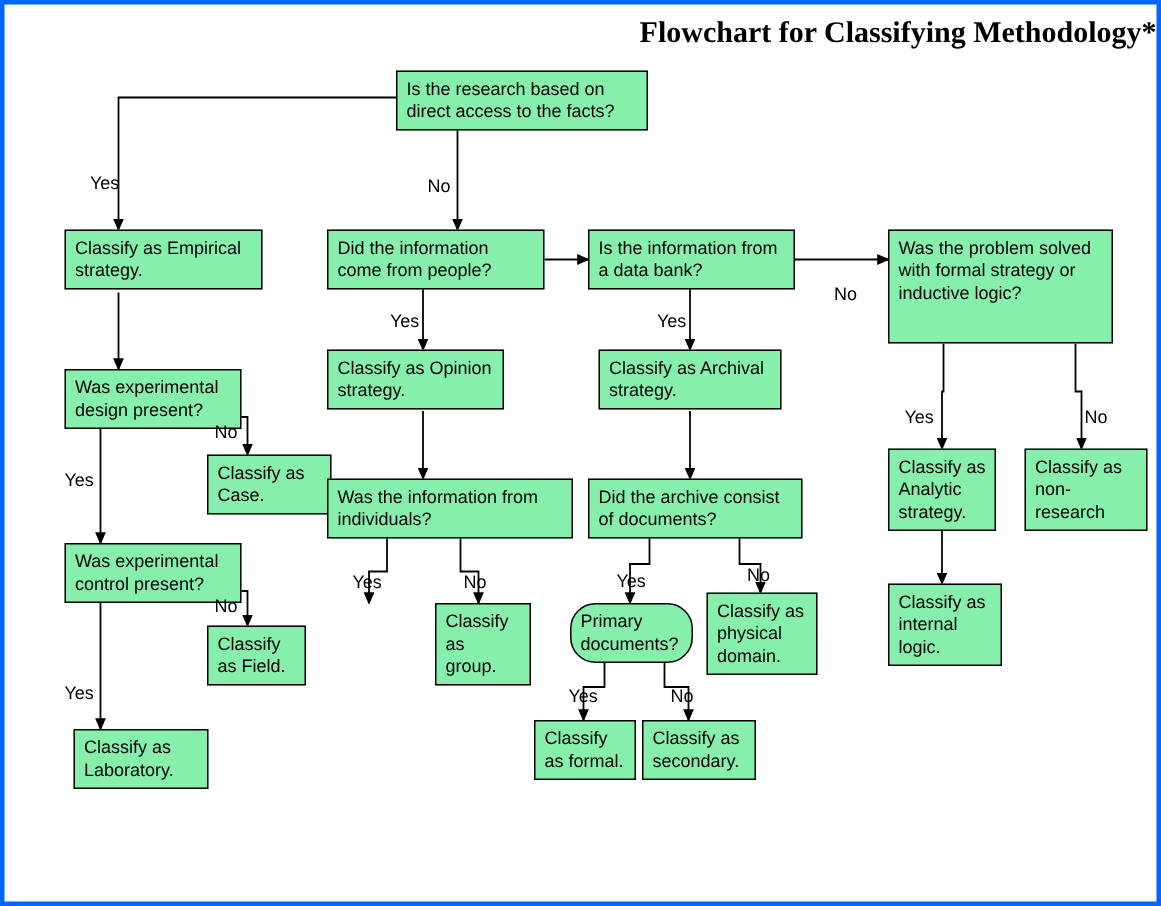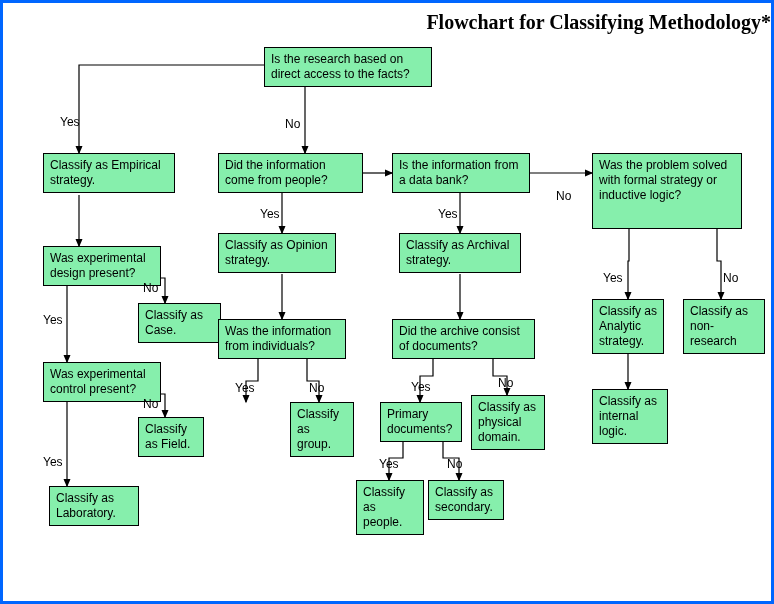--- a/index.html
+++ b/index.html
@@ -75,29 +75,29 @@
 
   <div class="box" style="left:40px; top:150px; width:132px;">Classify as Empirical strategy.</div>
   <div class="box" style="left:40px; top:243px; width:118px;">Was experimental design present?</div>
   <div class="box" style="left:135px; top:300px; width:83px;">Classify as Case.</div>
   <div class="box" style="left:40px; top:359px; width:118px;">Was experimental control present?</div>
   <div class="box" style="left:135px; top:414px; width:66px;">Classify as Field.</div>
   <div class="box" style="left:46px; top:483px; width:90px;">Classify as Laboratory.</div>
 
   <div class="box" style="left:215px; top:150px; width:145px;">Did the information come from people?</div>
   <div class="box" style="left:215px; top:230px; width:118px;">Classify as Opinion strategy.</div>
-  <div class="box" style="left:215px; top:316px; width:128px;">Was the information from individuals?</div>
+  <div class="box" style="left:215px; top:316px; width:164px;">Was the information from individuals?</div>
   <div class="box" style="left:287px; top:399px; width:64px;">Classify as group.</div>
 
   <div class="box" style="left:389px; top:150px; width:138px;">Is the information from a data bank?</div>
   <div class="box" style="left:396px; top:230px; width:122px;">Classify as Archival strategy.</div>
   <div class="box" style="left:389px; top:316px; width:143px;">Did the archive consist of documents?</div>
   <div class="box" style="left:468px; top:392px; width:74px;">Classify as physical domain.</div>
-  <div class="box" style="left:377px; top:399px; width:82px;">Primary documents?</div>
-  <div class="box" style="left:353px; top:477px; width:68px;">Classify as people.</div>
+  <div class="box" style="left:377px; top:399px; width:82px;border-radius:17px;">Primary documents?</div>
+  <div class="box" style="left:353px; top:477px; width:68px;">Classify as formal.</div>
   <div class="box" style="left:425px; top:477px; width:76px;">Classify as secondary.</div>
 
   <div class="box" style="left:589px; top:150px; width:150px; height:76px;">Was the problem solved with formal strategy or inductive logic?</div>
   <div class="box" style="left:589px; top:296px; width:72px;">Classify as Analytic strategy.</div>
   <div class="box" style="left:589px; top:386px; width:76px;">Classify as internal logic.</div>
   <div class="box" style="left:680px; top:296px; width:82px;">Classify as non-research</div>
 
   <div class="lbl" style="left:57px; top:112px;">Yes</div>
   <div class="lbl" style="left:282px; top:114px;">No</div>
   <div class="lbl" style="left:140px; top:278px;">No</div>

